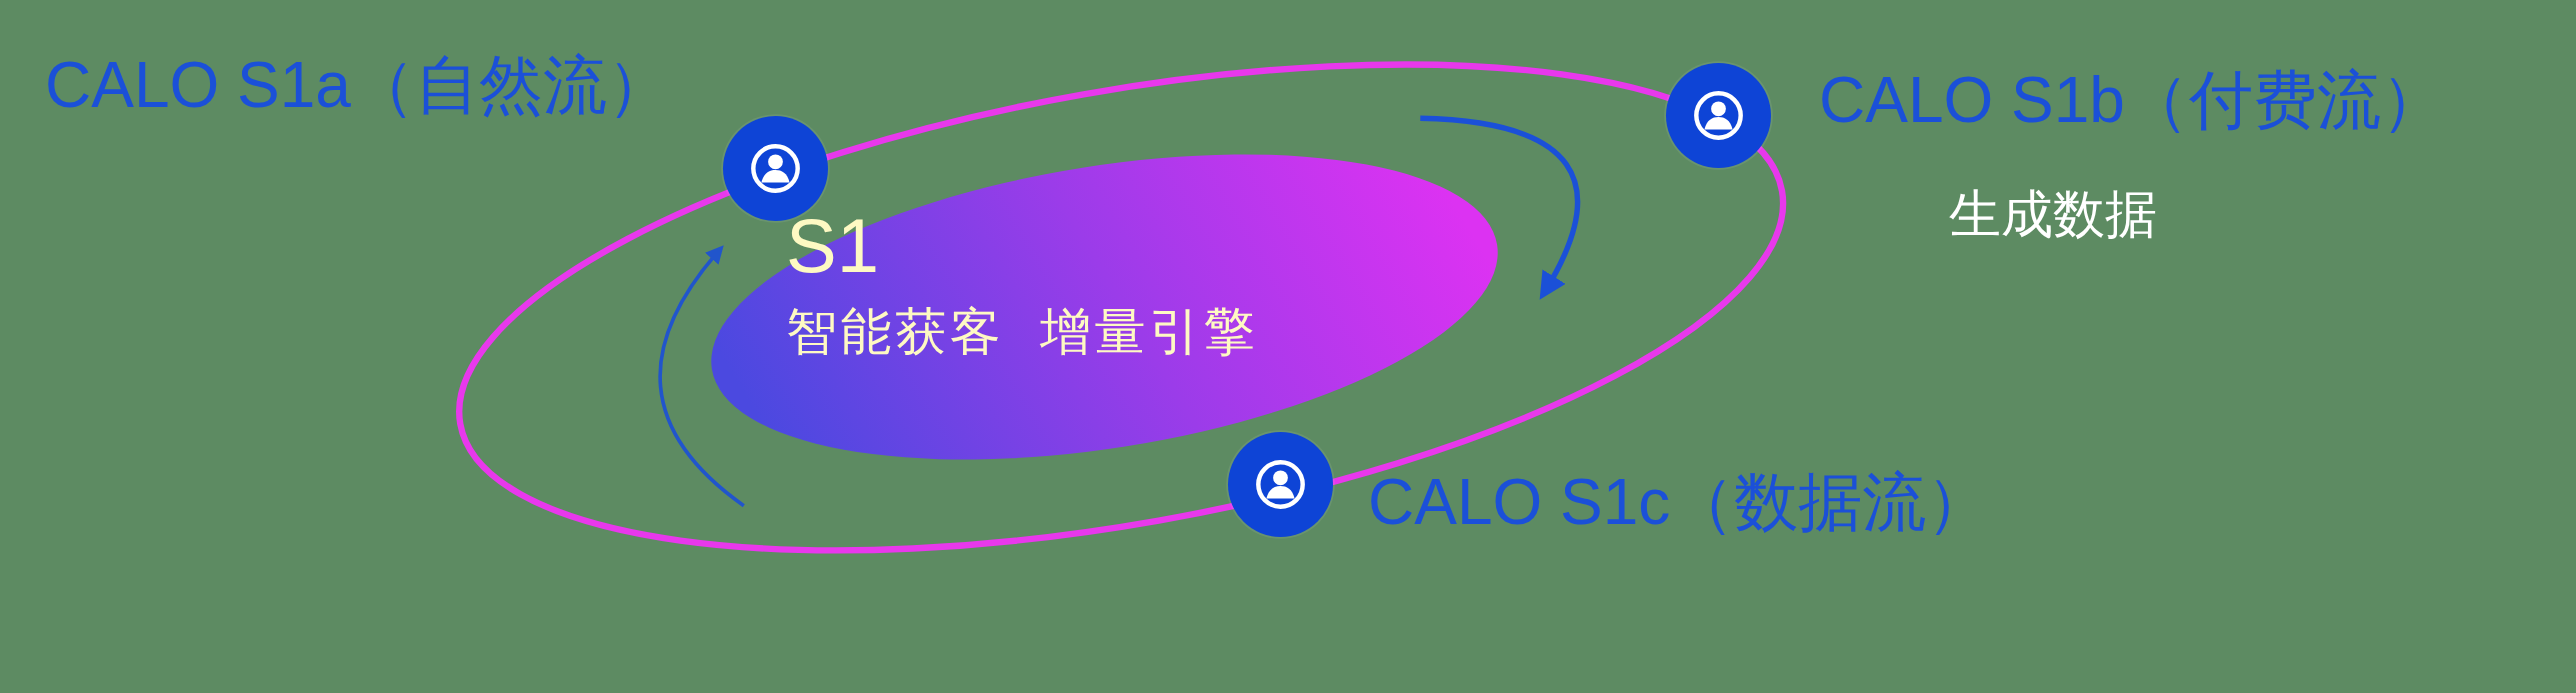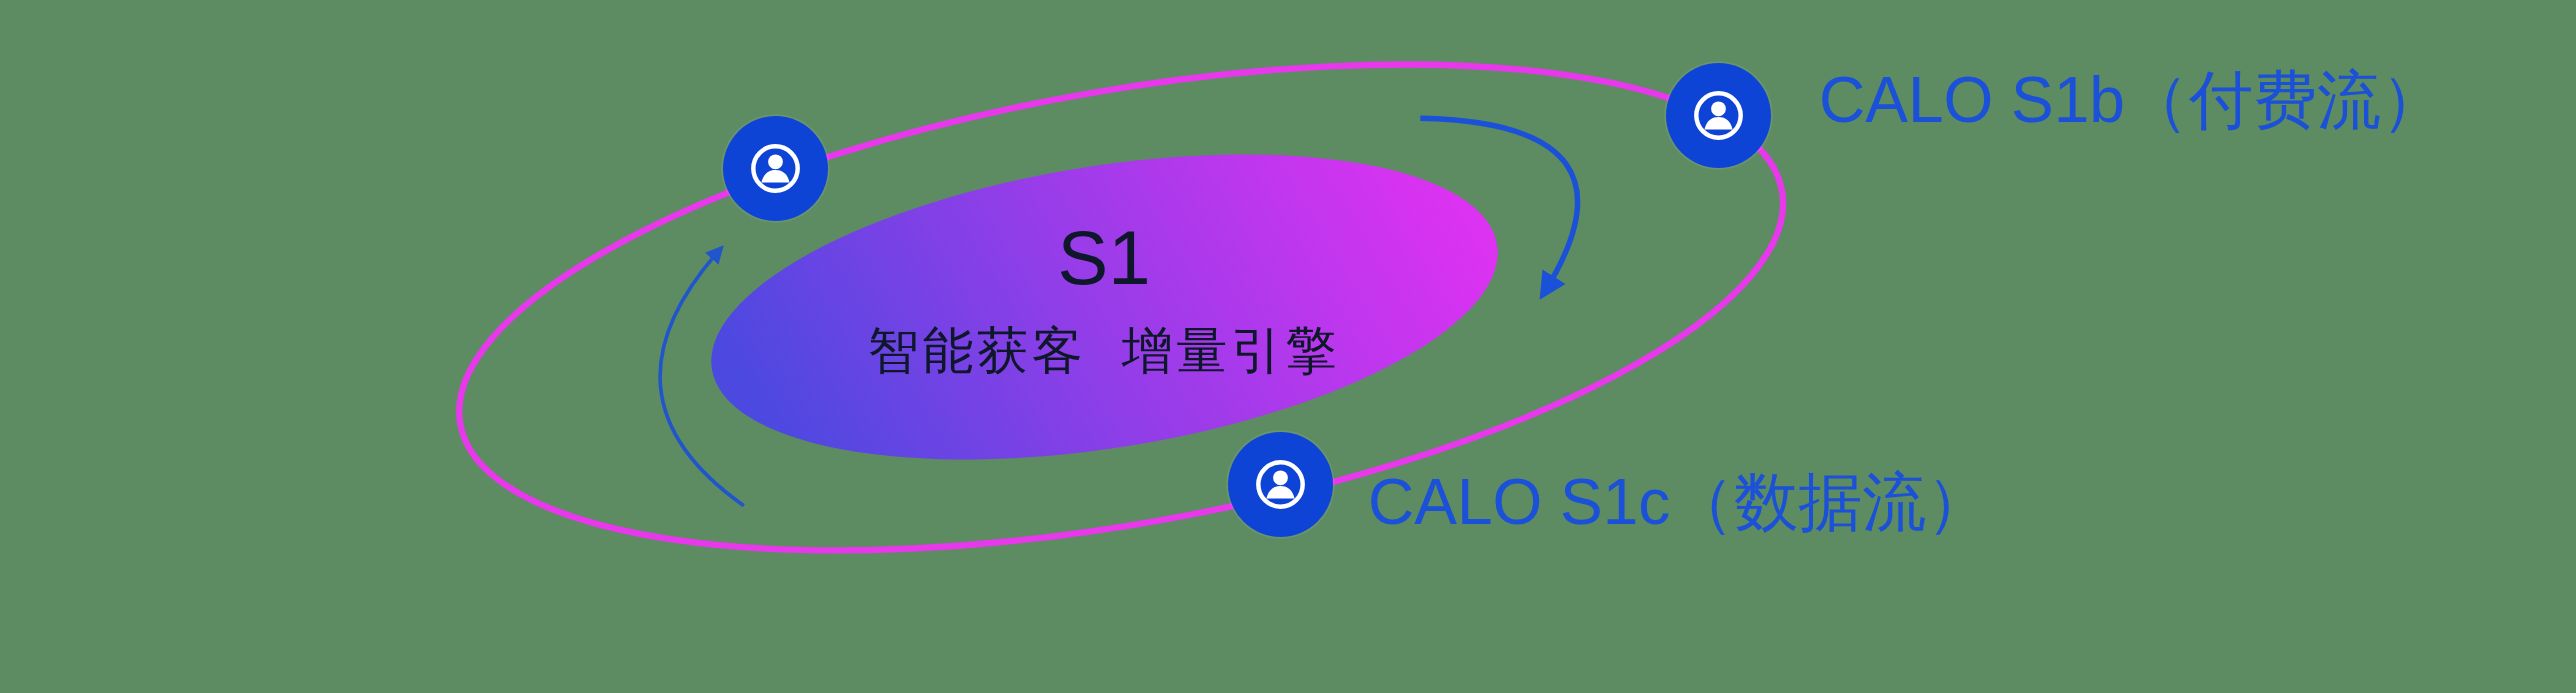--- a/index.html
+++ b/index.html
@@ -20,25 +20,25 @@
     border-radius:50%;
     background:linear-gradient(68deg, #4b49e0 8%, #9b3ce9 52%, #dc32f2 92%);
     transform:rotate(-9deg);
   }
 
   
   svg.overlay { position:absolute; left:0; top:0; width:2576px; height:694px; }
 
   
   .center-text {
-    position:absolute; left:786px; top:214px; width:636px;
-    text-align:center; color:#0f172a;
+    position:absolute; left:786px; top:202px; width:636px;
+    text-align:left; color:#fef9c3;
   }
   .center-title { font-size:76px; font-weight:500; line-height:1.15; }
-  .center-sub   { font-size:51px; margin-top:16px; letter-spacing:3.6px; white-space:pre; }
+  .center-sub   { font-size:51px; margin-top:9px; letter-spacing:3.6px; white-space:pre; }
 
   
   .node {
     position:absolute;
     width:105px; height:105px;
     border-radius:50%;
     background:#0e44d6;
     display:flex; align-items:center; justify-content:center;
     box-shadow:0 0 0 1.8px rgba(255,255,255,0.08);
   }
@@ -108,19 +108,21 @@
     </svg>
   </div>
   <div class="node node-s1c">
     <svg viewBox="0 0 48 48">
       <circle cx="24" cy="24" r="15" fill="none" stroke="#ffffff" stroke-width="3"></circle>
       <circle cx="24" cy="19.5" r="5" fill="#ffffff"></circle>
       <path d="M14.5 33.5 C16 27 19.8 25 24 25 C28.2 25 32 27 33.5 33.5 Z" fill="#ffffff"></path>
     </svg>
   </div>
 
+  <div class="label label-s1a">CALO S1a（自然流）</div>
 
   <div class="label label-s1b">CALO S1b（付费流）</div>
+  <div class="sublabel sublabel-s1b">生成数据</div>
 
   <div class="label label-s1c">CALO S1c（数据流）</div>
 
 </div>
 
 
 </body></html>

